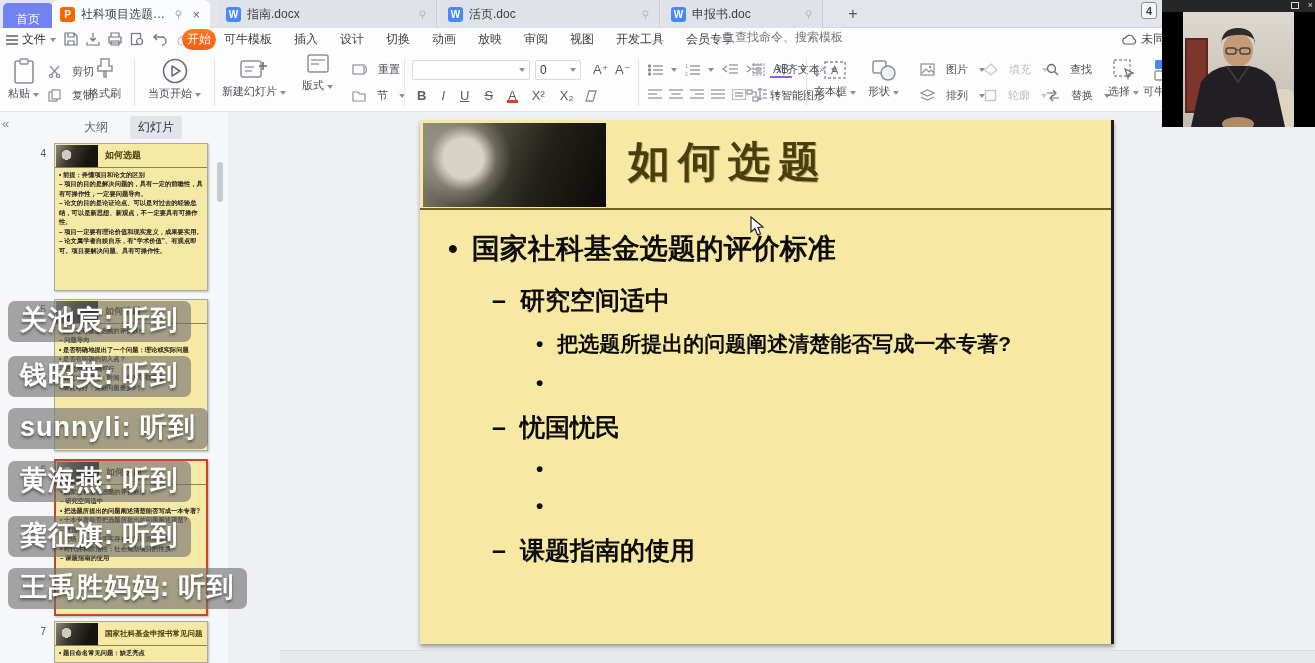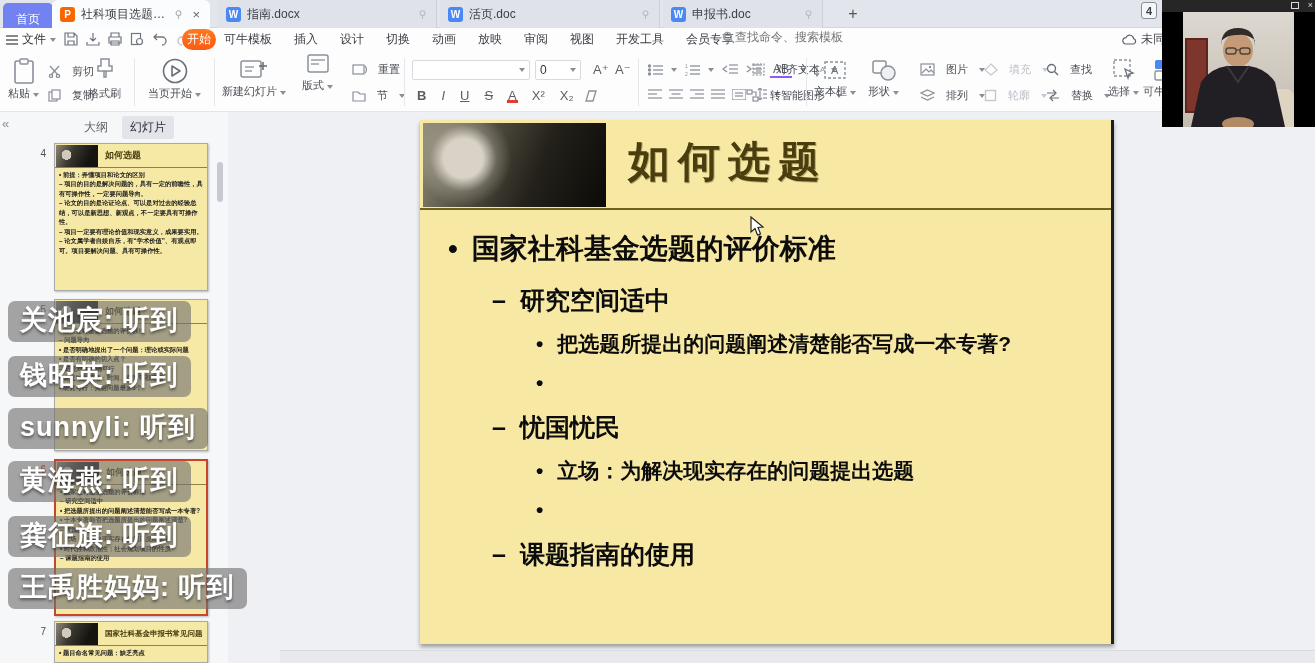--- a/index.html
+++ b/index.html
@@ -536,41 +536,40 @@
       </div>
     <div class="b-row b3">
         <span class="mk">•</span>
       </div>
     <div class="b-row b2">
         <span class="mk">–</span>
         <span>忧国忧民</span>
       </div>
     <div class="b-row b3">
         <span class="mk">•</span>
-        <span>立场：为解决现实存在的问题提出选题</span>
       </div>
     <div class="b-row b3">
         <span class="mk">•</span>
       </div>
     <div class="b-row b2">
         <span class="mk">–</span>
         <span>课题指南的使用</span>
       </div>
   </div>
 </div>
 
 <svg class="abs cursor" width="15" height="21" viewBox="0 0 15 21">
   <path d="M1 1 L1 16 L5 12.5 L7.5 19 L10.5 17.8 L8 11.5 L13 11 Z" fill="#fff" stroke="#222" stroke-width="1.2"></path>
 </svg>
 
 <div class="abs sidebar">
   <span class="collapse">«</span>
   <div class="sb-head">
     <span class="sb-tab" style="margin-left:76px;">大纲</span>
-    <span class="sb-tab on" style="margin-left:6px;">幻灯片</span>
+    <span class="sb-tab on" style="margin-left:14px;">幻灯片</span>
   </div>
 
   <span class="slide-num" style="top:36px;">4</span>
   <div class="thumb" style="top:31px; height:148px;">
     <div class="t-head">
         <div class="t-img"></div>
       <div class="t-title">如何选题</div>
       </div>
     <div class="t-body">• 前提：弄懂项目和论文的区别
 – 项目的目的是解决问题的，具有一定的前瞻性，具有可操作性，一定要问题导向。

